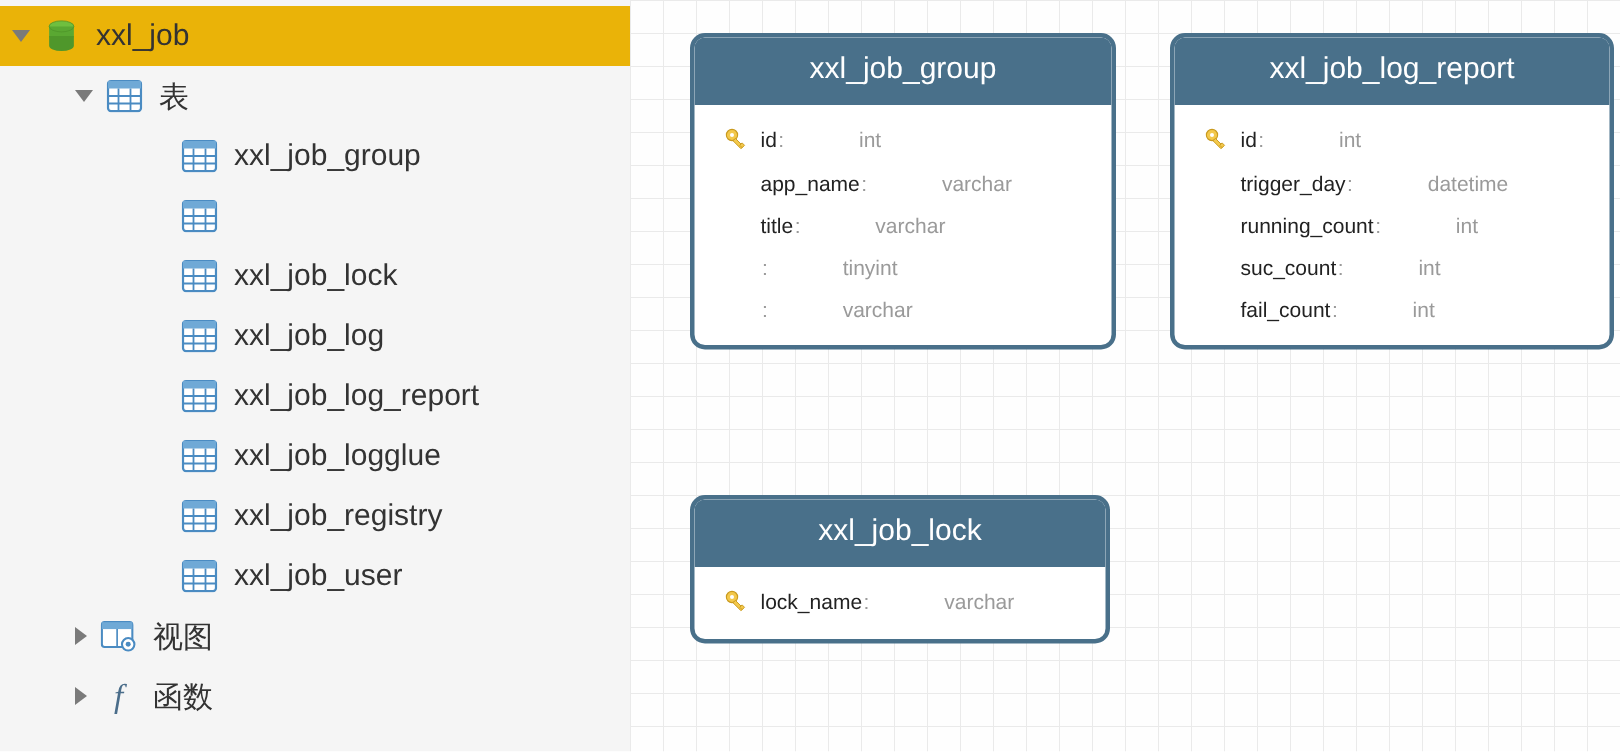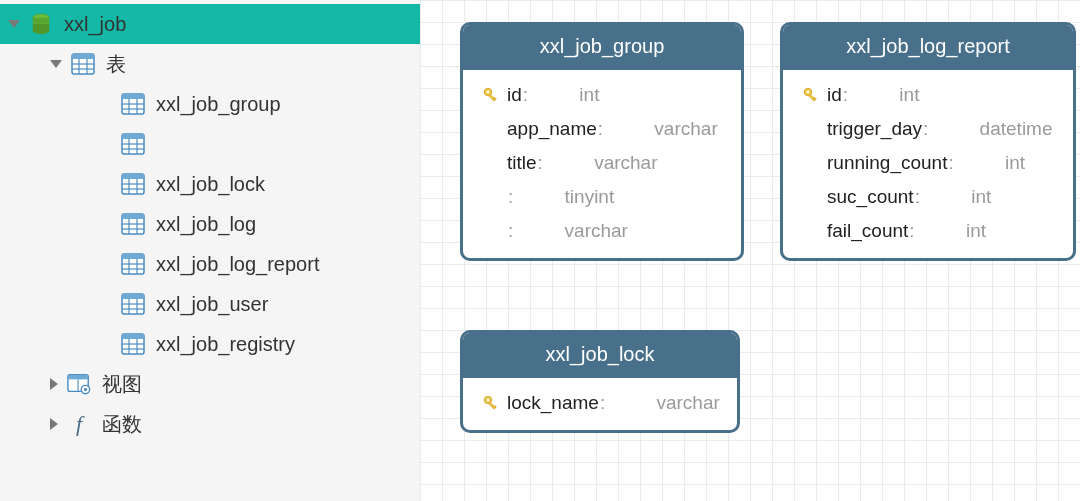--- a/index.html
+++ b/index.html
@@ -23,21 +23,21 @@
       overflow: hidden;
     }
     .tree-row {
       display: flex;
       align-items: center;
       height: 40px;
       padding-left: 8px;
       cursor: default;
     }
     .tree-row.selected {
-      background: #14b8a6;
+      background: #eab308;
       text-align: center;
     }
     .tree-row .indent { display: inline-block; }
     .indent-1 { width: 42px; }
     .indent-2 { width: 112px; }
     .toggle {
       width: 0; height: 0;
       margin-right: 8px;
     }
     .toggle.down {
@@ -103,21 +103,21 @@
       padding: 10px 8px 12px;
       font-weight: 400;
     }
     .entity-body {
       padding: 8px 14px 10px;
     }
     .attr-row {
       display: flex;
       align-items: center;
       padding: 6px 0;
-      font-size: 19px;
+      font-size: 14px;
     }
     .key-col {
       width: 28px;
       display: inline-flex;
       align-items: center;
       justify-content: center;
       margin-right: 2px;
     }
     .attr-name { color: #222; }
     .attr-type { color: #9a9a9a; margin-left: 44px; }
@@ -240,35 +240,49 @@
     <span class="tree-icon">
           <svg class="table-icon" viewBox="0 0 24 22">
   <rect x="1" y="1" width="22" height="20" rx="2" fill="#fff" stroke="#4a8bc2" stroke-width="1.5"></rect>
   <rect x="1" y="1" width="22" height="5" fill="#6fa9d6"></rect>
   <line x1="1" y1="11" x2="23" y2="11" stroke="#4a8bc2" stroke-width="1.2"></line>
   <line x1="1" y1="16" x2="23" y2="16" stroke="#4a8bc2" stroke-width="1.2"></line>
   <line x1="8" y1="6" x2="8" y2="21" stroke="#4a8bc2" stroke-width="1.2"></line>
   <line x1="16" y1="6" x2="16" y2="21" stroke="#4a8bc2" stroke-width="1.2"></line>
 </svg>
         </span>
+    <span class="tree-label">xxl_job_logglue</span>
+      </div>
+      <div class="tree-row">
+        <span class="indent indent-2"></span>
+    <span class="tree-icon">
+          <svg class="table-icon" viewBox="0 0 24 22">
+  <rect x="1" y="1" width="22" height="20" rx="2" fill="#fff" stroke="#4a8bc2" stroke-width="1.5"></rect>
+  <rect x="1" y="1" width="22" height="5" fill="#6fa9d6"></rect>
+  <line x1="1" y1="11" x2="23" y2="11" stroke="#4a8bc2" stroke-width="1.2"></line>
+  <line x1="1" y1="16" x2="23" y2="16" stroke="#4a8bc2" stroke-width="1.2"></line>
+  <line x1="8" y1="6" x2="8" y2="21" stroke="#4a8bc2" stroke-width="1.2"></line>
+  <line x1="16" y1="6" x2="16" y2="21" stroke="#4a8bc2" stroke-width="1.2"></line>
+</svg>
+        </span>
+    <span class="tree-label">xxl_job_registry</span>
+      </div>
+      <div class="tree-row">
+        <span class="indent indent-2"></span>
+    <span class="tree-icon">
+          <svg class="table-icon" viewBox="0 0 24 22">
+  <rect x="1" y="1" width="22" height="20" rx="2" fill="#fff" stroke="#4a8bc2" stroke-width="1.5"></rect>
+  <rect x="1" y="1" width="22" height="5" fill="#6fa9d6"></rect>
+  <line x1="1" y1="11" x2="23" y2="11" stroke="#4a8bc2" stroke-width="1.2"></line>
+  <line x1="1" y1="16" x2="23" y2="16" stroke="#4a8bc2" stroke-width="1.2"></line>
+  <line x1="8" y1="6" x2="8" y2="21" stroke="#4a8bc2" stroke-width="1.2"></line>
+  <line x1="16" y1="6" x2="16" y2="21" stroke="#4a8bc2" stroke-width="1.2"></line>
+</svg>
+        </span>
     <span class="tree-label">xxl_job_user</span>
-      </div>
-      <div class="tree-row">
-        <span class="indent indent-2"></span>
-    <span class="tree-icon">
-          <svg class="table-icon" viewBox="0 0 24 22">
-  <rect x="1" y="1" width="22" height="20" rx="2" fill="#fff" stroke="#4a8bc2" stroke-width="1.5"></rect>
-  <rect x="1" y="1" width="22" height="5" fill="#6fa9d6"></rect>
-  <line x1="1" y1="11" x2="23" y2="11" stroke="#4a8bc2" stroke-width="1.2"></line>
-  <line x1="1" y1="16" x2="23" y2="16" stroke="#4a8bc2" stroke-width="1.2"></line>
-  <line x1="8" y1="6" x2="8" y2="21" stroke="#4a8bc2" stroke-width="1.2"></line>
-  <line x1="16" y1="6" x2="16" y2="21" stroke="#4a8bc2" stroke-width="1.2"></line>
-</svg>
-        </span>
-    <span class="tree-label">xxl_job_registry</span>
       </div>
     </div>
 
   <div class="tree-row">
     <span class="indent indent-1"></span>
     <span class="toggle right"></span>
     <span class="tree-icon">
       <svg class="view-icon" viewBox="0 0 26 22">
         <rect x="1" y="1" width="22" height="18" rx="2" fill="#fff" stroke="#4a8bc2" stroke-width="1.5"></rect>
         <rect x="1" y="1" width="22" height="5" fill="#6fa9d6"></rect>

